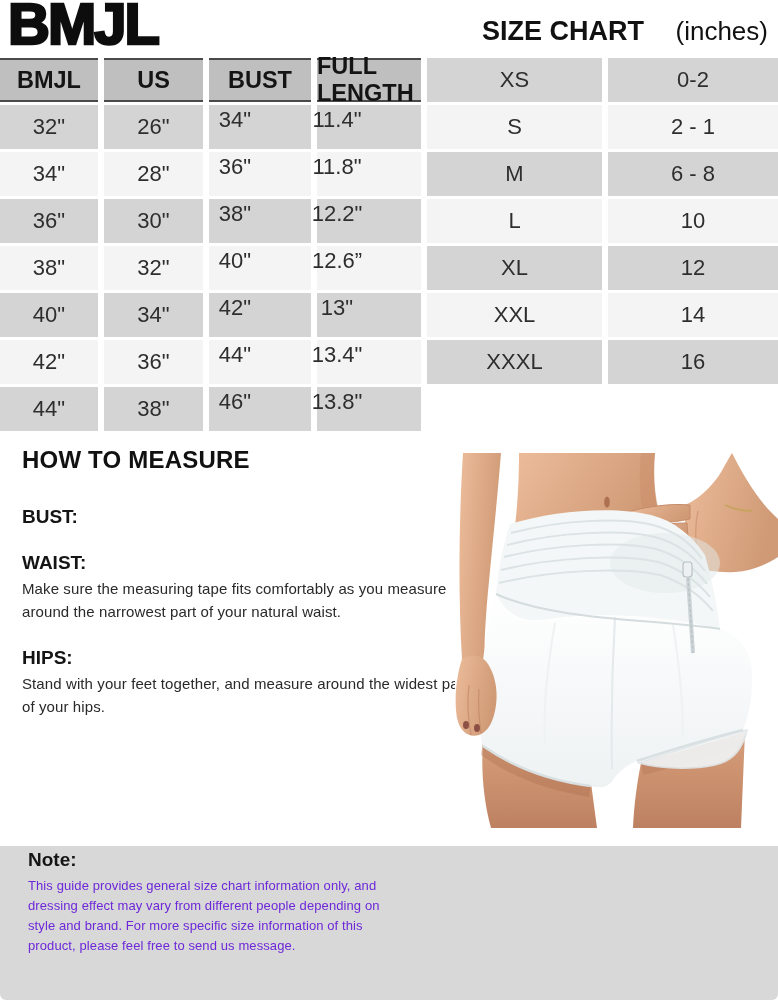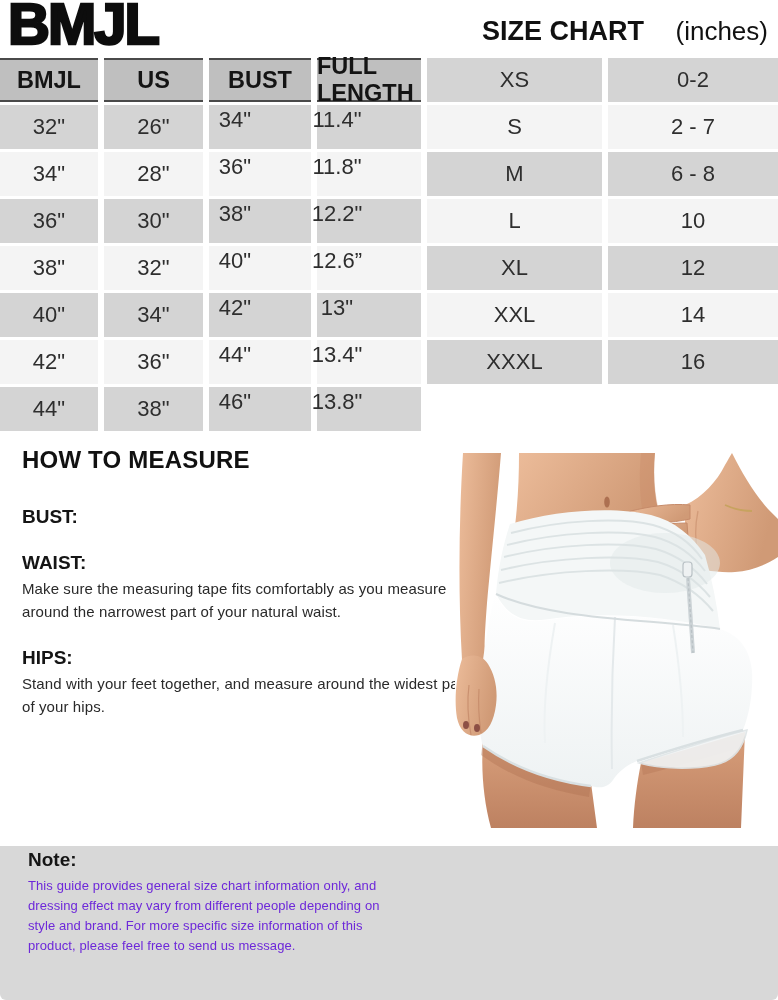--- a/index.html
+++ b/index.html
@@ -89,21 +89,21 @@
     <div class="hc">FULL LENGTH</div>
 
     <div class="c rg">XS</div>
     <div class="c rg">0-2</div>
     <div class="c rg">32"</div>
     <div class="c rg">26"</div>
     <div class="c rg col-hip">34"</div>
     <div class="c rg col-fl">11.4"</div>
 
     <div class="c rw">S</div>
-    <div class="c rw">2 - 7</div>
+    <div class="c rw">2 - 1</div>
     <div class="c rw">34"</div>
     <div class="c rw">28"</div>
     <div class="c rw col-hip">36"</div>
     <div class="c rw col-fl">11.8"</div>
 
     <div class="c rg">M</div>
     <div class="c rg">6 - 8</div>
     <div class="c rg">36"</div>
     <div class="c rg">30"</div>
     <div class="c rg col-hip">38"</div>

